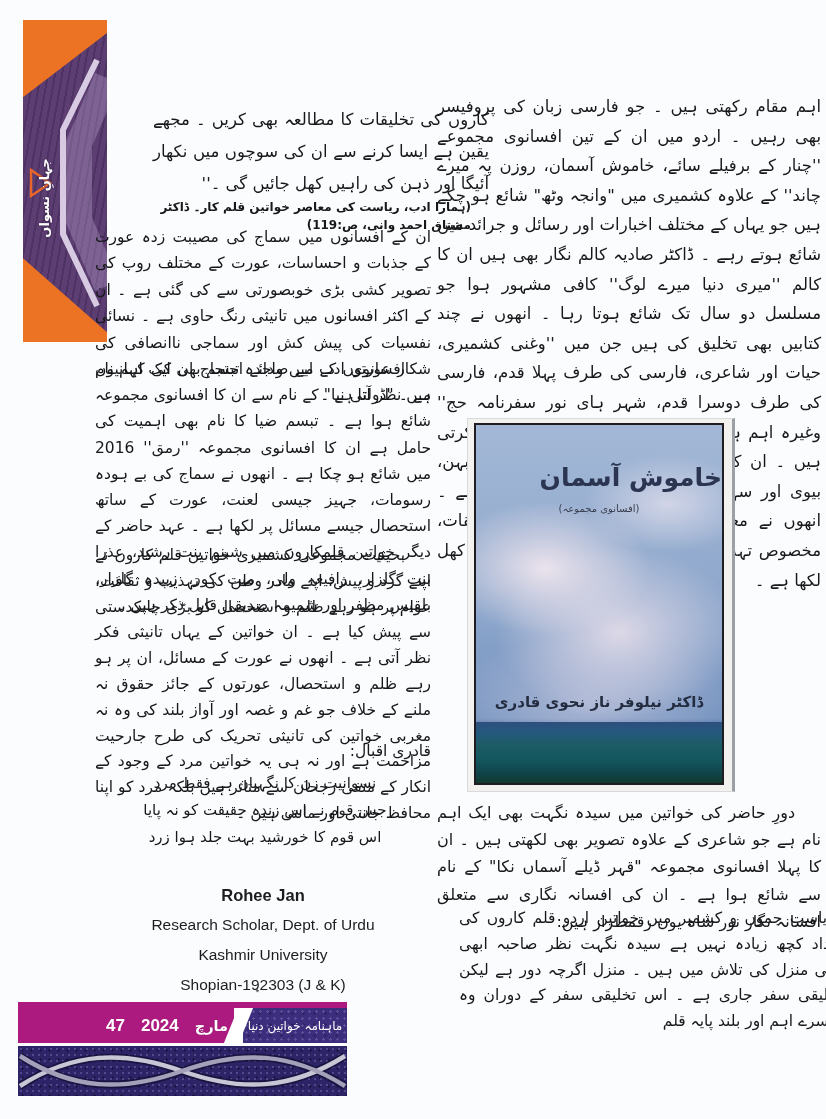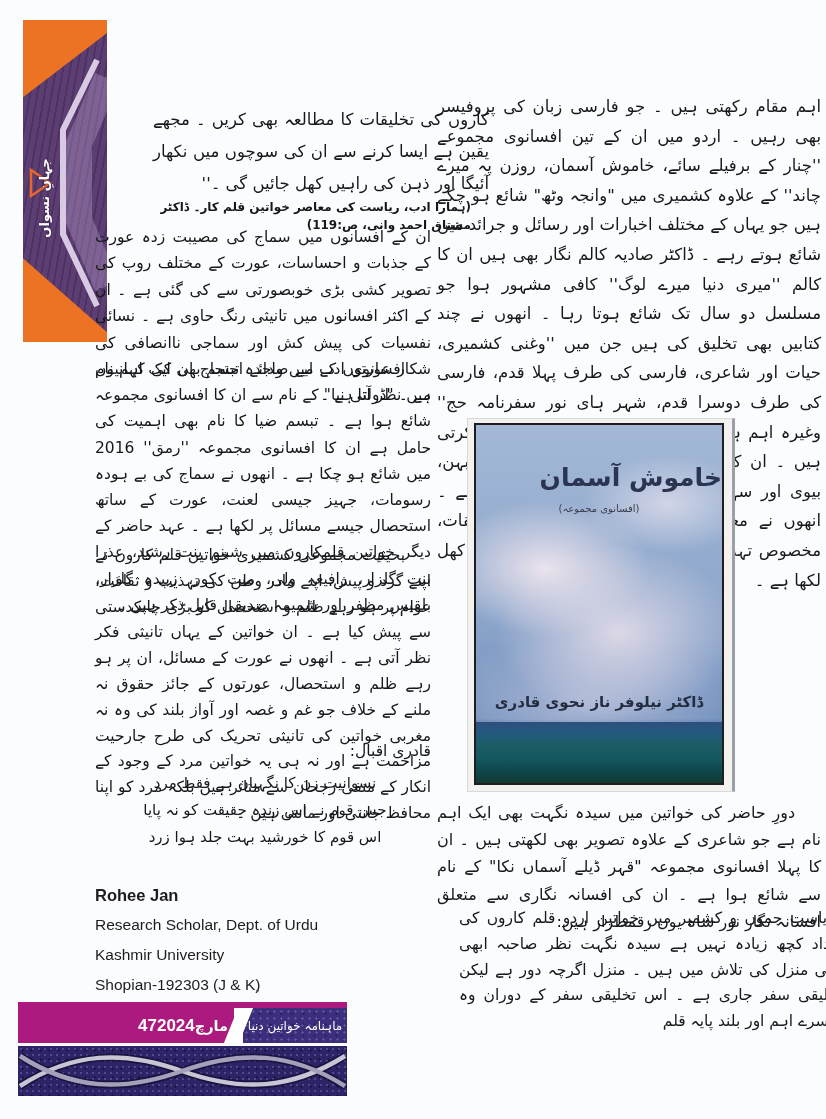--- a/index.html
+++ b/index.html
@@ -30,21 +30,21 @@
   .lc-quote{top:104px;padding-left:58px;font-size:16.5px;line-height:32px;}
   .lc-cite{top:198px;font-size:12px;line-height:18px;text-align:right;font-weight:bold;padding-left:40px;}
   .lc-p1{top:224px;font-size:15.5px;line-height:26.4px;}
   .lc-p2{top:356px;font-size:15.5px;line-height:26.2px;}
   .lc-p2 .indent,.lc-p3 .indent,.rc-p2 .indent{display:inline-block;width:26px;}
   .lc-p3{top:543px;font-size:15.5px;line-height:25.8px;}
   .lc-poem-intro{top:742px;font-size:15.5px;text-align:right;}
   .lc-poem{top:770px;left:40px;width:260px;font-size:15px;line-height:27px;text-align:center;}
   .lc-poem div{white-space:nowrap;}
   .author-en{top:880px;font-family:"Liberation Sans",sans-serif;direction:ltr;
-    text-align:left;font-size:15.5px;line-height:30px;color:#1d1d1f;}
+    text-align:center;font-size:15.5px;line-height:30px;color:#1d1d1f;}
   .author-en .name{font-weight:bold;font-size:16.5px;}
   .stray-mark{position:absolute;left:255px;top:985px;font-size:9px;color:#555;}
   .rc-p1{top:92px;font-size:16.5px;line-height:29.6px;}
   .rc-p2{top:799px;font-size:16px;line-height:27.2px;}
   .rc-quote{top:906px;padding:0 14px 0 22px;font-size:15.5px;line-height:25.8px;}
   
   .photo{position:absolute;left:467px;top:418px;width:268px;height:374px;
     background:#f3f2ee;border:1px solid #d6dadc;border-right:3px solid #9aa0a6;
     box-sizing:border-box;padding:4px 8px 6px 6px;}
   .cover{position:relative;width:100%;height:100%;border:2px solid #1d1d22;box-sizing:border-box;
@@ -61,21 +61,21 @@
     font-size:25px;font-weight:bold;color:#2b3552;direction:rtl;letter-spacing:1px;}
   .cover .subtitle{position:absolute;top:78px;left:0;right:0;text-align:center;
     font-size:10px;color:#3a3f50;direction:rtl;}
   .cover .author{position:absolute;bottom:72px;left:0;right:0;text-align:center;
     font-size:15px;font-weight:bold;color:#242d40;direction:rtl;}
   
   .footer{position:absolute;left:18px;top:1002px;width:329px;}
   .footer .strip{height:6px;background:#ad1a7f;}
   .footer .bar{display:flex;height:35px;align-items:stretch;}
   .footer .bar .mag-side{flex:1;background:#ad1a7f;display:flex;align-items:center;
-    justify-content:flex-end;gap:0;padding-right:6px;color:#fff;}
+    justify-content:flex-end;gap:16px;padding-right:6px;color:#fff;}
   .footer .page-no,.footer .year{font-family:"Liberation Sans",sans-serif;
     font-weight:bold;font-size:17px;}
   .footer .month{font-size:14.5px;font-weight:bold;direction:rtl;
     text-shadow:0 0 1px #7b0e59;}
   .footer .slash{width:15px;background:#ffffff;transform:skewX(-22deg);
     margin:0 -3px;z-index:1;}
   .footer .title-side{width:104px;background:#3c2e7c;color:#fff;display:flex;
     align-items:center;justify-content:center;font-size:12px;direction:rtl;
     background-image:radial-gradient(rgba(122,108,178,.55) 1px,transparent 1.2px),
       radial-gradient(rgba(30,22,70,.5) 1px,transparent 1.2px);

